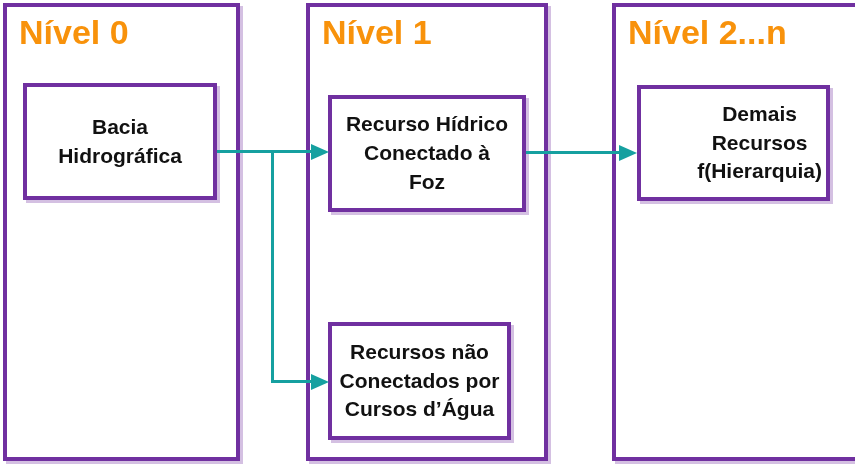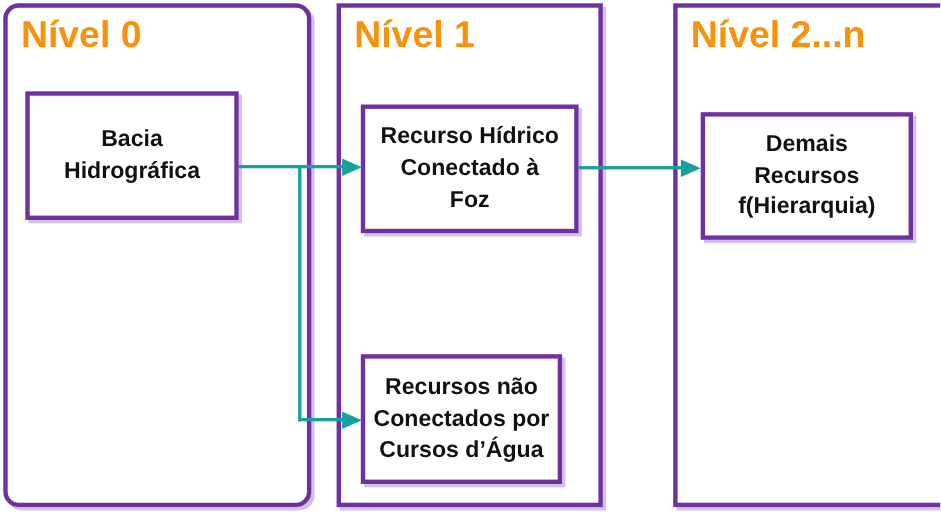--- a/index.html
+++ b/index.html
@@ -18,21 +18,21 @@
   }
   
   .panel {
     position: absolute;
     top: 3px;
     height: 458px;
     background: #ffffff;
     border: 4px solid var(--panel-border, #7030A0);
     box-shadow: 3px 3px 0 rgba(112, 48, 160, 0.30);
   }
-  .panel-0 { left: 3px;   width: 280px; border-radius: 14px; }
+  .panel-0 { left: 3px;   width: 237px; }
   .panel-1 { left: 306px; width: 242px; }
   .panel-2 { left: 612px; width: 265px; }
 
   .panel-title {
     position: absolute;
     top: 6px;
     left: 12px;
     margin: 0;
     font-size: 34px;
     font-weight: bold;
@@ -56,21 +56,21 @@
     font-size: 21px;
     font-weight: bold;
     line-height: 1.38;
     color: var(--node-text, #111111);
     white-space: pre-line;
     padding: 0 4px;
   }
   .node-a { left: 16px; top: 76px;  width: 194px; height: 117px; } 
   .node-b { left: 18px; top: 88px;  width: 198px; height: 117px; align-items: center; } 
   .node-c { left: 18px; top: 315px; width: 183px; height: 118px; } 
-  .node-d { left: 21px; top: 95px;  width: 193px; height: 116px; } 
+  .node-d { left: 21px; top: 78px;  width: 193px; height: 116px; justify-content: flex-end; } 
 
   
   .connector-seg {
     position: absolute;
     background: var(--connector, #16A0A0);
     z-index: 5;
   }
   .connector-head {
     position: absolute;
     width: 0; height: 0;

